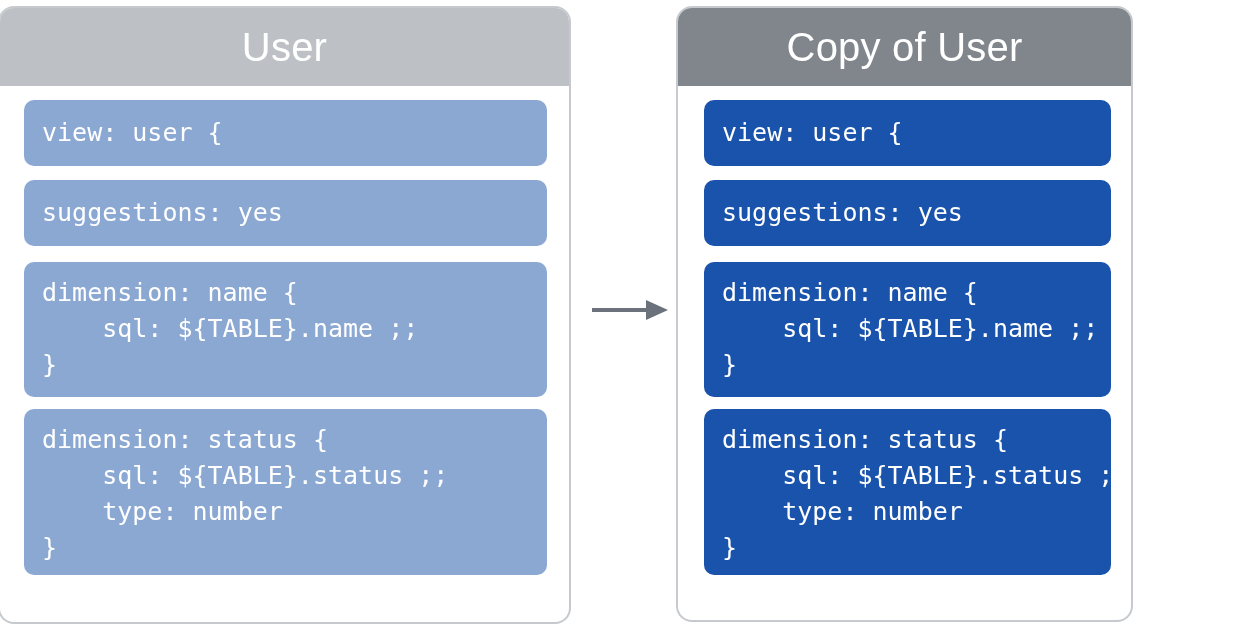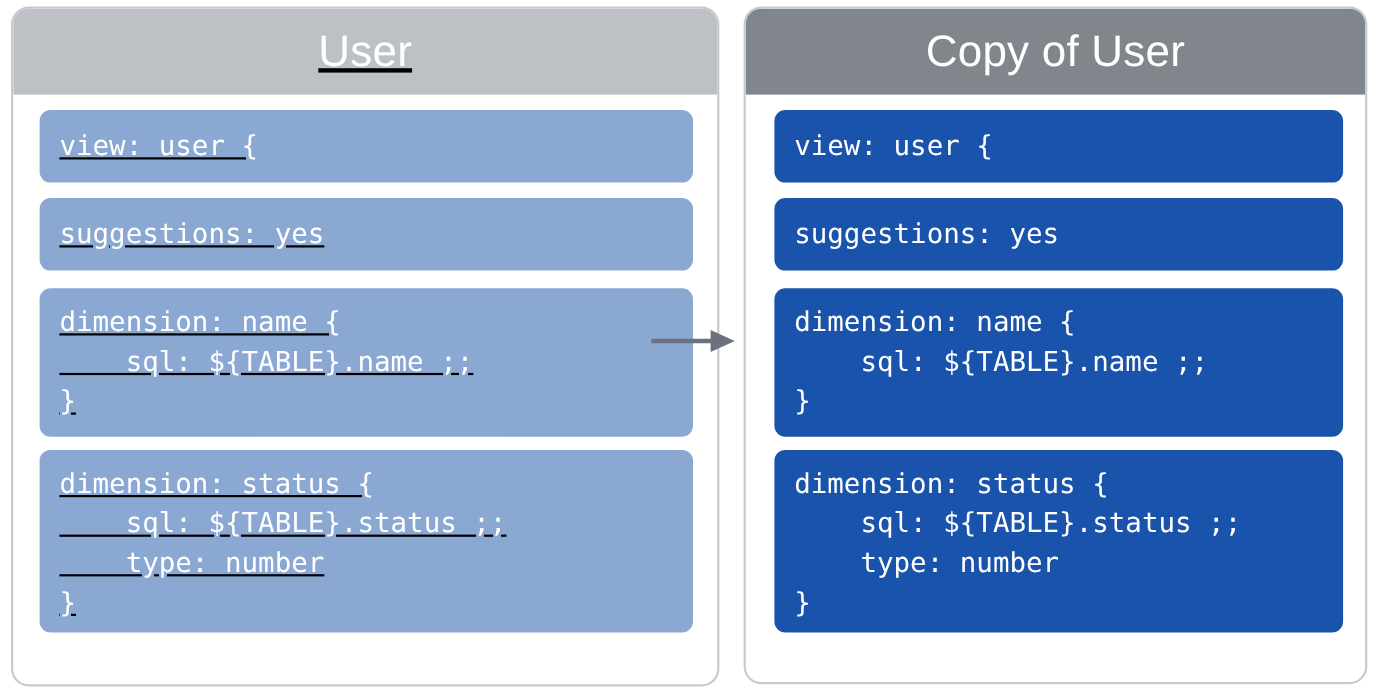--- a/index.html
+++ b/index.html
@@ -23,30 +23,29 @@
   
   .panel {
     position: absolute;
     background: #ffffff;
     border-radius: 14px;
     box-shadow: 0 0 0 2px #c6cace;
     overflow: hidden;
     box-sizing: border-box;
   }
   .panel-source {
-    left: 12px;
+    left: 0;
     top: 8px;
-    width: 640px;
+    width: 569px;
     height: 614px;
-    text-decoration: underline;
   }
   .panel-copy {
     left: 678px;
     top: 8px;
-    width: 563px;
+    width: 453px;
     height: 612px;
   }
 
   .panel-header {
     height: 78px;
     display: flex;
     align-items: center;
     justify-content: center;
     box-sizing: border-box;
   }

